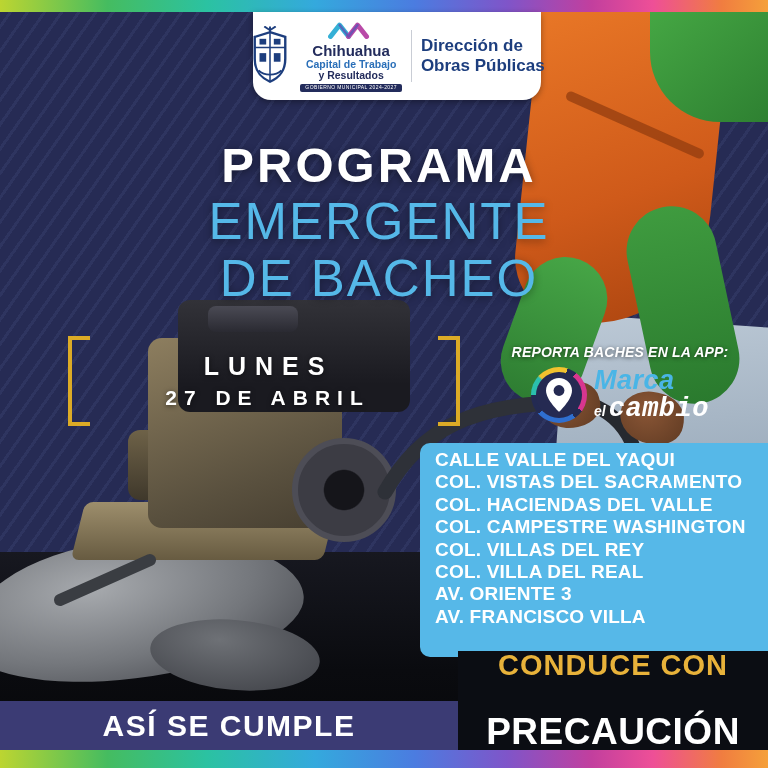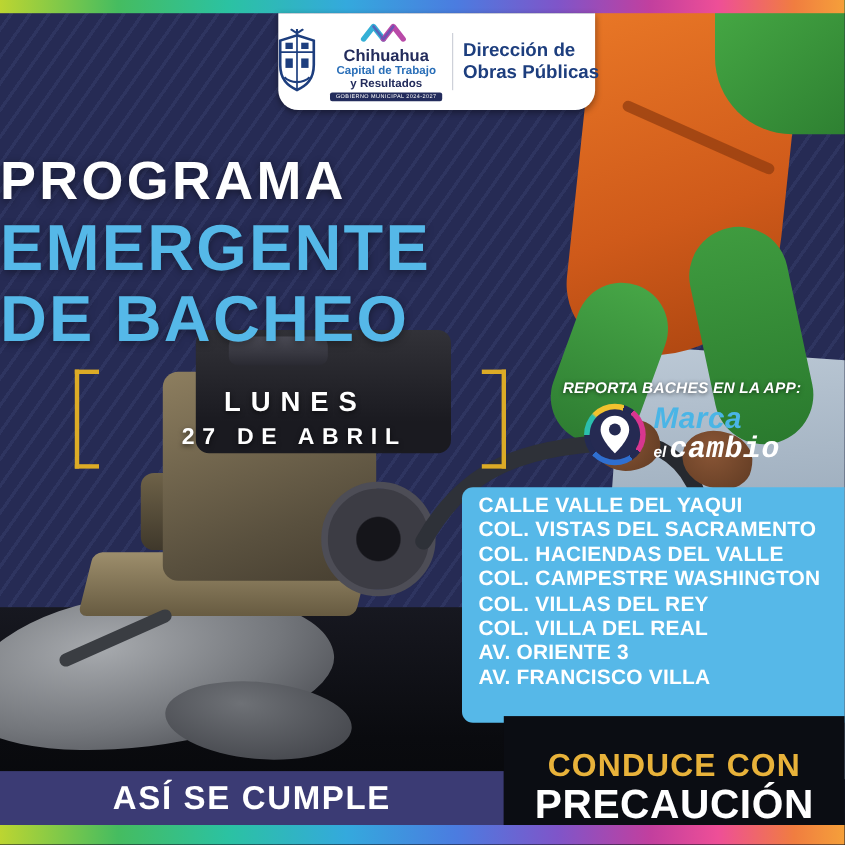--- a/index.html
+++ b/index.html
@@ -59,24 +59,24 @@
   .crest{width:42px;height:60px;flex:none;}
   .logo-block{flex:none;text-align:center;line-height:1;}
   .logo-city{color:#232c5c;font-weight:bold;font-size:15px;margin-top:1px;}
   .logo-tag1{color:#2a6fb8;font-weight:bold;font-size:10.5px;margin-top:1px;}
   .logo-tag2{color:#232c5c;font-weight:bold;font-size:10.5px;margin-top:1px;}
   .logo-banner{margin:3px auto 0;background:#232c5c;color:#fff;font-size:5px;letter-spacing:.4px;
     padding:1.5px 5px;border-radius:2px;width:max-content;}
   .badge-divider{width:1px;height:52px;background:#c9cdd5;flex:none;}
   .dept{color:#1d3e7e;font-weight:bold;font-size:17px;line-height:20px;text-align:left;flex:none;}
   
-  .title{position:absolute;left:0;right:10px;top:141px;z-index:5;line-height:1;}
+  .title{position:absolute;left:0;right:10px;top:141px;text-align:center;z-index:5;line-height:1;}
   .title-l1{color:#fff;font-size:49px;font-weight:800;letter-spacing:3px;
     text-shadow:0 2px 8px rgba(0,0,0,.45);}
-  .title-l2,.title-l3{color:#55b8e8;font-size:59px;font-weight:700;letter-spacing:2px;margin-top:6px;
+  .title-l2,.title-l3{color:#55b8e8;font-size:51px;font-weight:400;letter-spacing:2px;margin-top:6px;
     text-shadow:0 2px 8px rgba(0,0,0,.4);}
   
   .date-block{position:absolute;left:68px;top:336px;width:392px;height:90px;z-index:5;
     display:flex;flex-direction:column;align-items:center;justify-content:center;}
   .bracket{position:absolute;top:0;bottom:0;width:18px;border:4px solid #dcab26;}
   .bracket.bl{left:0;border-right:none;}
   .bracket.br{right:0;border-left:none;}
   .date-day{color:#fff;font-size:25px;font-weight:800;letter-spacing:9px;text-indent:9px;
     text-shadow:0 1px 5px rgba(0,0,0,.55);}
   .date-date{color:#fff;font-size:21px;font-weight:800;letter-spacing:7px;text-indent:7px;margin-top:5px;
@@ -94,21 +94,21 @@
   .brand-top{color:#4ab5e6;font-size:27px;font-weight:800;letter-spacing:.5px;}
   .brand-bottom{color:#fff;margin-top:2px;display:flex;align-items:baseline;gap:3px;}
   .brand-el{font-size:14px;font-weight:bold;}
   .brand-cambio{font-size:27px;font-weight:800;letter-spacing:.5px;font-family:Liberation Mono, monospace;}
   
   .list-box{position:absolute;left:420px;right:0;top:443px;height:208px;background:#56b8e8;
     border-radius:10px 0 0 10px;padding:6px 6px 0 15px;z-index:5;overflow:hidden;}
   .loc{color:#fff;font-weight:800;font-size:19px;line-height:22.4px;letter-spacing:.2px;white-space:nowrap;}
   
   .footer-right{position:absolute;left:458px;top:651px;width:310px;height:99px;background:#0b0d13;
-    z-index:6;display:flex;flex-direction:column;align-items:center;justify-content:flex-end;line-height:1;}
+    z-index:6;display:flex;flex-direction:column;align-items:center;justify-content:space-between;line-height:1;}
   .caution1{color:#e8b23a;font-size:29px;font-weight:800;letter-spacing:1px;}
   .caution2{color:#fff;font-size:37px;font-weight:800;letter-spacing:.5px;margin-top:2px;}
   .footer-row1{position:absolute;left:0;top:667px;width:458px;height:34px;display:flex;z-index:6;}
   .f-blue{width:272px;flex:none;background:#45a1d2;display:flex;align-items:center;
     justify-content:flex-end;padding-right:10px;color:#fff;font-size:21px;letter-spacing:.5px;}
   .f-blue .w-norm{font-weight:bold;opacity:.95;margin-right:7px;}
   .f-blue .w-bold{font-weight:800;}
   .f-divider{width:4px;flex:none;background:#fff;}
   .f-orange{flex:1;background:#e3a23c;color:#27305e;font-weight:800;font-size:21px;
     display:flex;align-items:center;padding-left:9px;letter-spacing:1px;}

